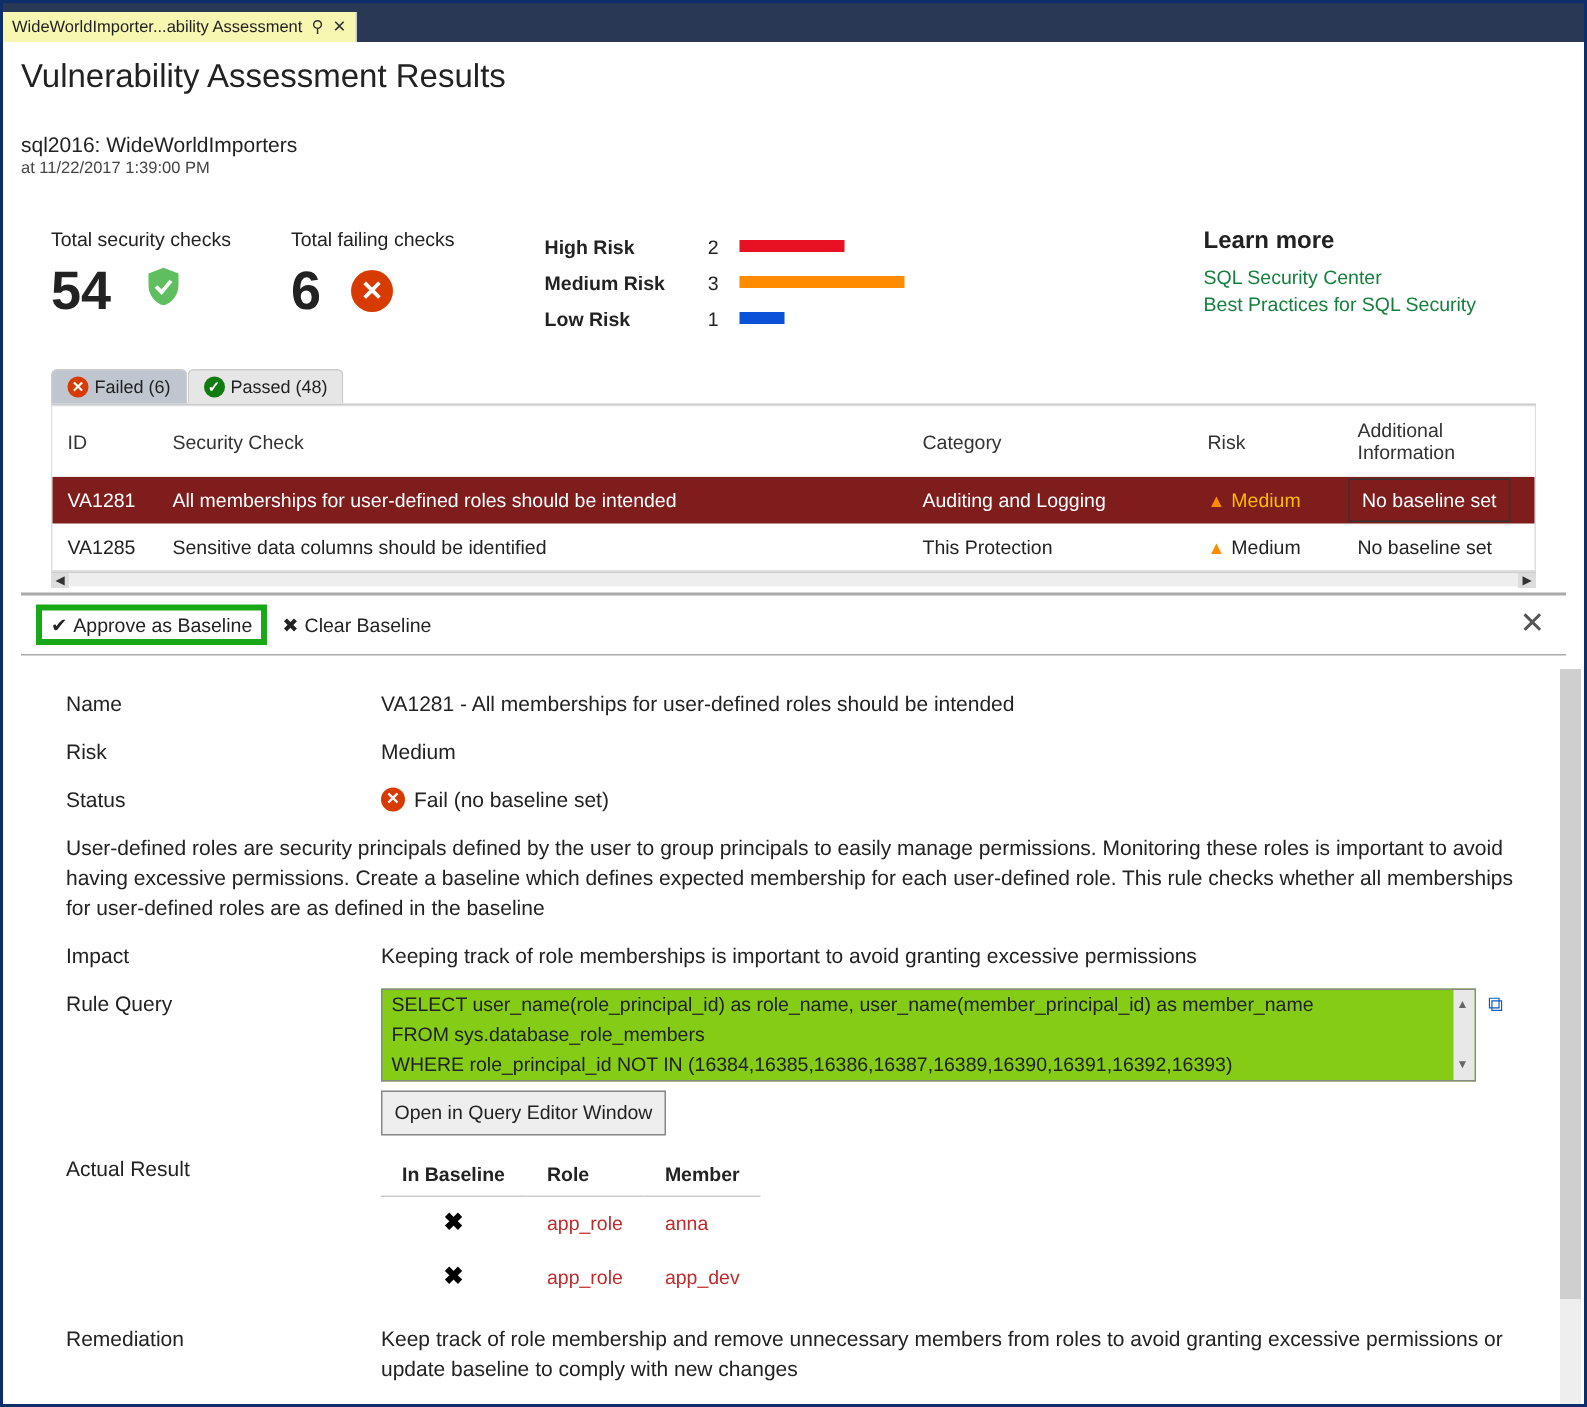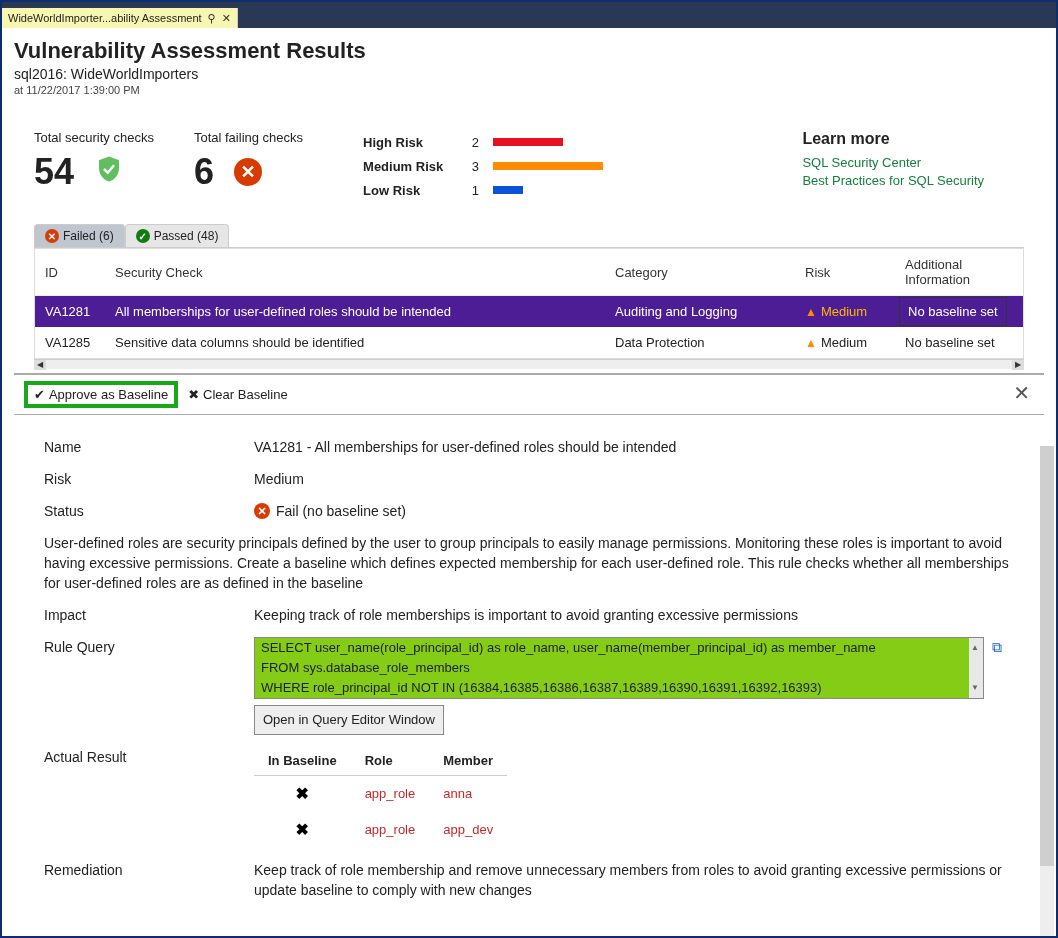--- a/index.html
+++ b/index.html
@@ -46,22 +46,22 @@
   }
   
   .content {
     background: #fff;
     padding: 0 12px 0 12px;
     height: calc(100% - 26px);
     position: relative;
   }
   h1.page-title {
     font-size: 22px;
-    font-weight: 700;
-    margin: 10px 0 2px 0;
+    font-weight: 400;
+    margin: 10px 0 24px 0;
   }
   .subline {
     font-size: 14px;
     margin: 2px 0;
   }
   .timestamp {
     font-size: 11px;
     color: #444;
     margin: 2px 0 12px 0;
   }
@@ -155,21 +155,21 @@
   }
   .findings .head, .findings .row {
     display: grid;
     grid-template-columns: 70px 500px 190px 100px 1fr;
     align-items: center;
     padding: 8px 10px;
     font-size: 13px;
   }
   .findings .head { background: #fff; font-weight: 400; color: #333; border-bottom: 1px solid #eee; }
   .findings .row.selected {
-    background: #4c1d95;
+    background: #7f1d1d;
     color: #fff;
   }
   .findings .row.selected .risk-warn { color: #ffb900; }
   .findings .row .last-cell { border-left: none; }
   .findings .row.selected .last-cell-box {
     border: 1px solid #333;
     padding: 6px 8px;
     margin: -6px -6px;
   }
   .risk-warn {
@@ -387,21 +387,21 @@
       <span>Auditing and Logging</span>
       <span class="risk-warn">
           <span class="tri">▲</span>
           <span>Medium</span>
         </span>
       <span class="last-cell"><span class="last-cell-box">No baseline set</span></span>
     </div>
     <div class="row">
       <span>VA1285</span>
       <span>Sensitive data columns should be identified</span>
-      <span>Data Protection</span>
+      <span>This Protection</span>
       <span class="risk-warn">
           <span class="tri">▲</span>
           <span>Medium</span>
         </span>
       <span>No baseline set</span>
     </div>
   </div>
   <div class="findings-scroll">
     <span class="thumb-l">◀</span>
     <span class="thumb-r">▶</span>

